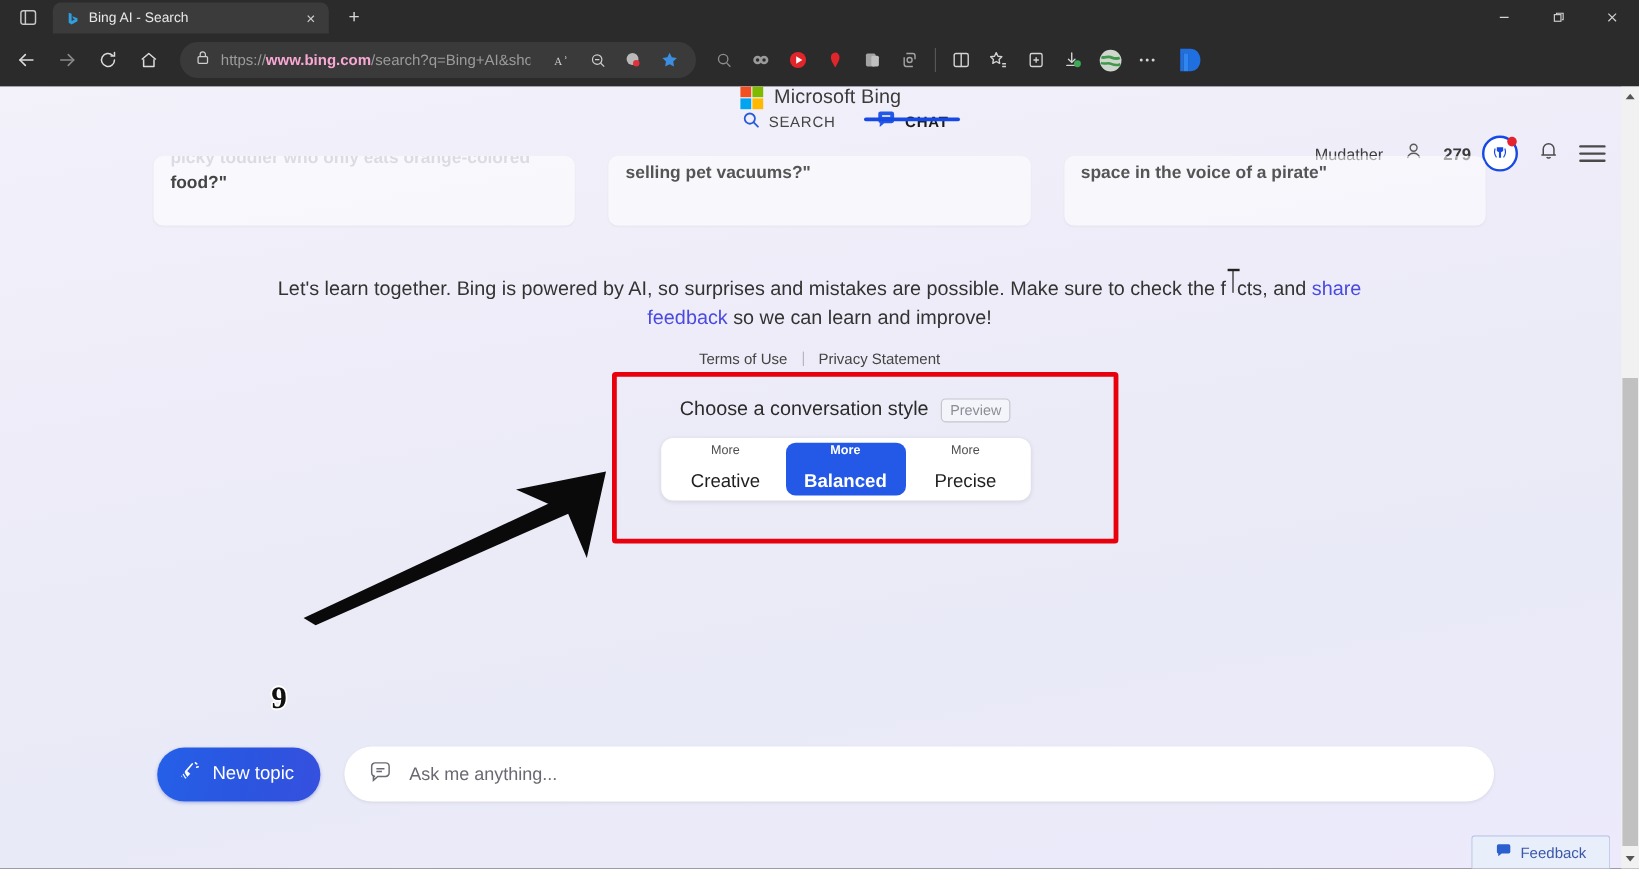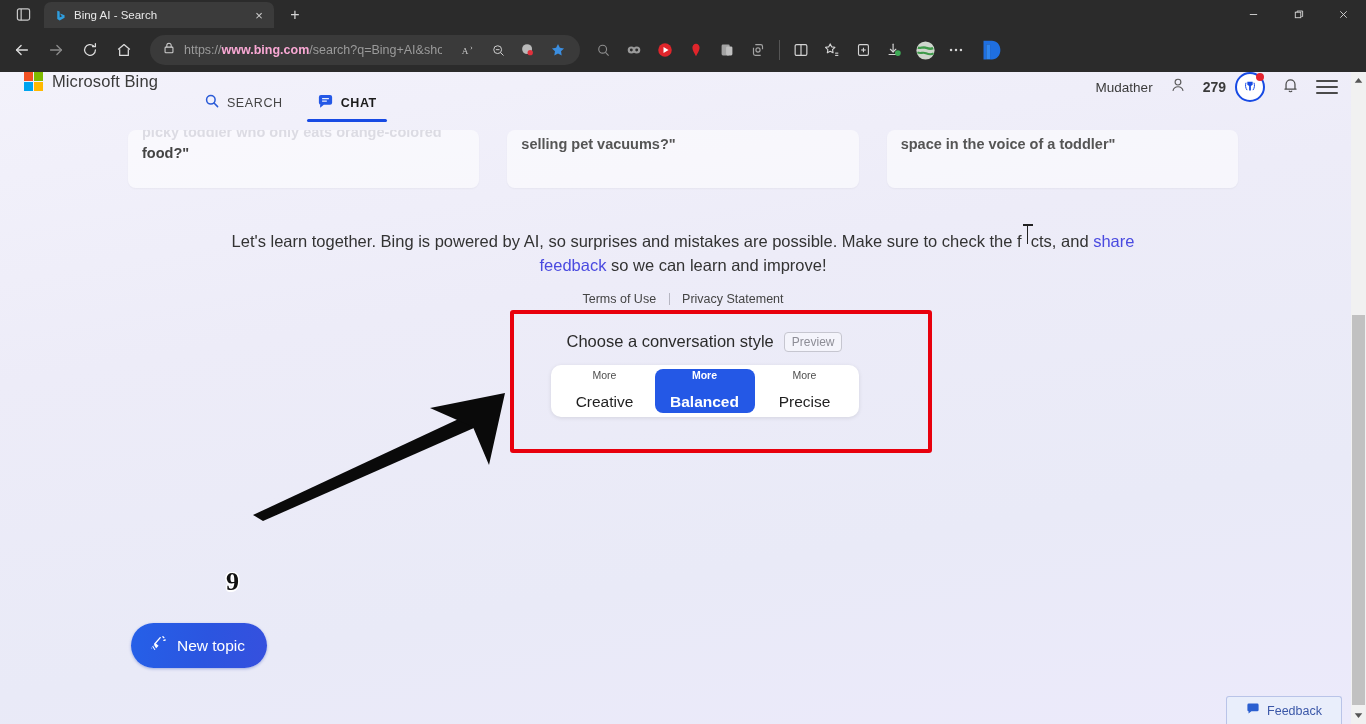--- a/index.html
+++ b/index.html
@@ -58,22 +58,23 @@
   .vdiv { width:1px; height:20px; background:#555; margin:0 5px; }
   .copilot { width:34px;height:34px;margin-left:2px;margin-right:4px;display:flex;align-items:center;justify-content:center; }
 
   
   .page {
     position:absolute; left:0; top:72px; width:1366px; height:652px;
     background: linear-gradient(170deg,#f3f2fb 0%, #edecf8 35%, #e9eaf7 70%, #eceafb 100%);
     overflow:hidden;
   }
   .bing-header {
-    height:62px; display:flex; align-items:flex-start; padding:0 22px; position:relative;
+    height:62px; display:flex; align-items:center; padding:0 22px; position:relative;
     background: transparent;
+    flex-direction: column;
   }
   .ms-logo { display:flex; align-items:center; gap:9px; margin-left:2px;}
   .ms-squares { width:19px;height:19px; display:grid; grid-template-columns:9px 9px; grid-template-rows:9px 9px; gap:1px;}
   .ms-squares i { display:block; }
   .ms-name { font-size:16.5px; color:#3b3b3b; letter-spacing:.1px; }
   .hdr-tabs { display:flex; align-items:center; gap:26px; margin-left:42px; height:100%;}
   .hdr-tab { display:flex; align-items:center; gap:7px; height:100%; position:relative; padding:0 4px;}
   .hdr-tab span.lbl { font-size:12.5px; letter-spacing:.6px; color:#444; }
   .hdr-tab.active span.lbl { color:#1b1b1b; font-weight:600; }
   .hdr-tab.active:after {
@@ -452,21 +453,21 @@
 
     <div class="cards">
       <div class="card c1">
         <div class="l1">picky toddler who only eats orange-colored</div>
         <div class="l2">food?"</div>
       </div>
       <div class="card c2">
         <div class="l1">selling pet vacuums?"</div>
       </div>
       <div class="card c3">
-        <div class="l1">space in the voice of a toddler"</div>
+        <div class="l1">space in the voice of a pirate"</div>
       </div>
     </div>
 
     <div class="disclaimer">
       <span>Let's learn together. Bing is powered by AI, so surprises and mistakes are possible. Make sure to check the f</span><span class="caret-art">&nbsp;&nbsp;</span><span>cts, and </span><a href="#">share feedback</a><span> so we can learn and improve!</span>
     </div>
 
     <div class="legal">
       <a href="#">Terms of Use</a>
       <span class="sep"></span>
@@ -514,20 +515,30 @@
             <line x1="14.5" y1="4" x2="8.5" y2="11"></line>
             <path d="M9.5 10.3l3.2 2.7-4.3 4.6-4.3-2.3z" fill="#fff" stroke="none"></path>
             <line x1="5.3" y1="14.4" x2="7.1" y2="17.2" stroke="#2560e8"></line>
             <line x1="7.4" y1="12.9" x2="9.2" y2="15.8" stroke="#2560e8"></line>
             <line x1="17.5" y1="3" x2="18.6" y2="4"></line>
               <line x1="18.6" y1="7" x2="20" y2="6.6"></line>
           </svg>
         </span>
         <span>New topic</span>
       </button>
+      <div class="askbox">
+        <span>
+          <svg width="20" height="20" viewBox="0 0 22 22" fill="none" stroke="#6a6a72" stroke-width="1.35">
+            <path d="M3 6.2A3.2 3.2 0 0 1 6.2 3h9.6A3.2 3.2 0 0 1 19 6.2v6a3.2 3.2 0 0 1-3.2 3.2H8.6L4.6 19v-3.6h1.6A3.2 3.2 0 0 1 3 12.2z"></path>
+            <line x1="7.3" y1="8.3" x2="14.7" y2="8.3"></line>
+              <line x1="7.3" y1="11" x2="12.4" y2="11"></line>
+          </svg>
+        </span>
+        <span class="ph">Ask me anything...</span>
+      </div>
     </div>
 
     <div class="feedback">
       <span>
         <svg width="14" height="14" viewBox="0 0 16 16">
             <path d="M1.6 3.4A1.6 1.6 0 0 1 3.2 1.8h9.6a1.6 1.6 0 0 1 1.6 1.6v5.6a1.6 1.6 0 0 1-1.6 1.6H6.2l-3.3 2.6v-2.6A1.6 1.6 0 0 1 1.6 9z" fill="#2b5fd0"></path>
           </svg>
       </span>
       <span>Feedback</span>
     </div>

